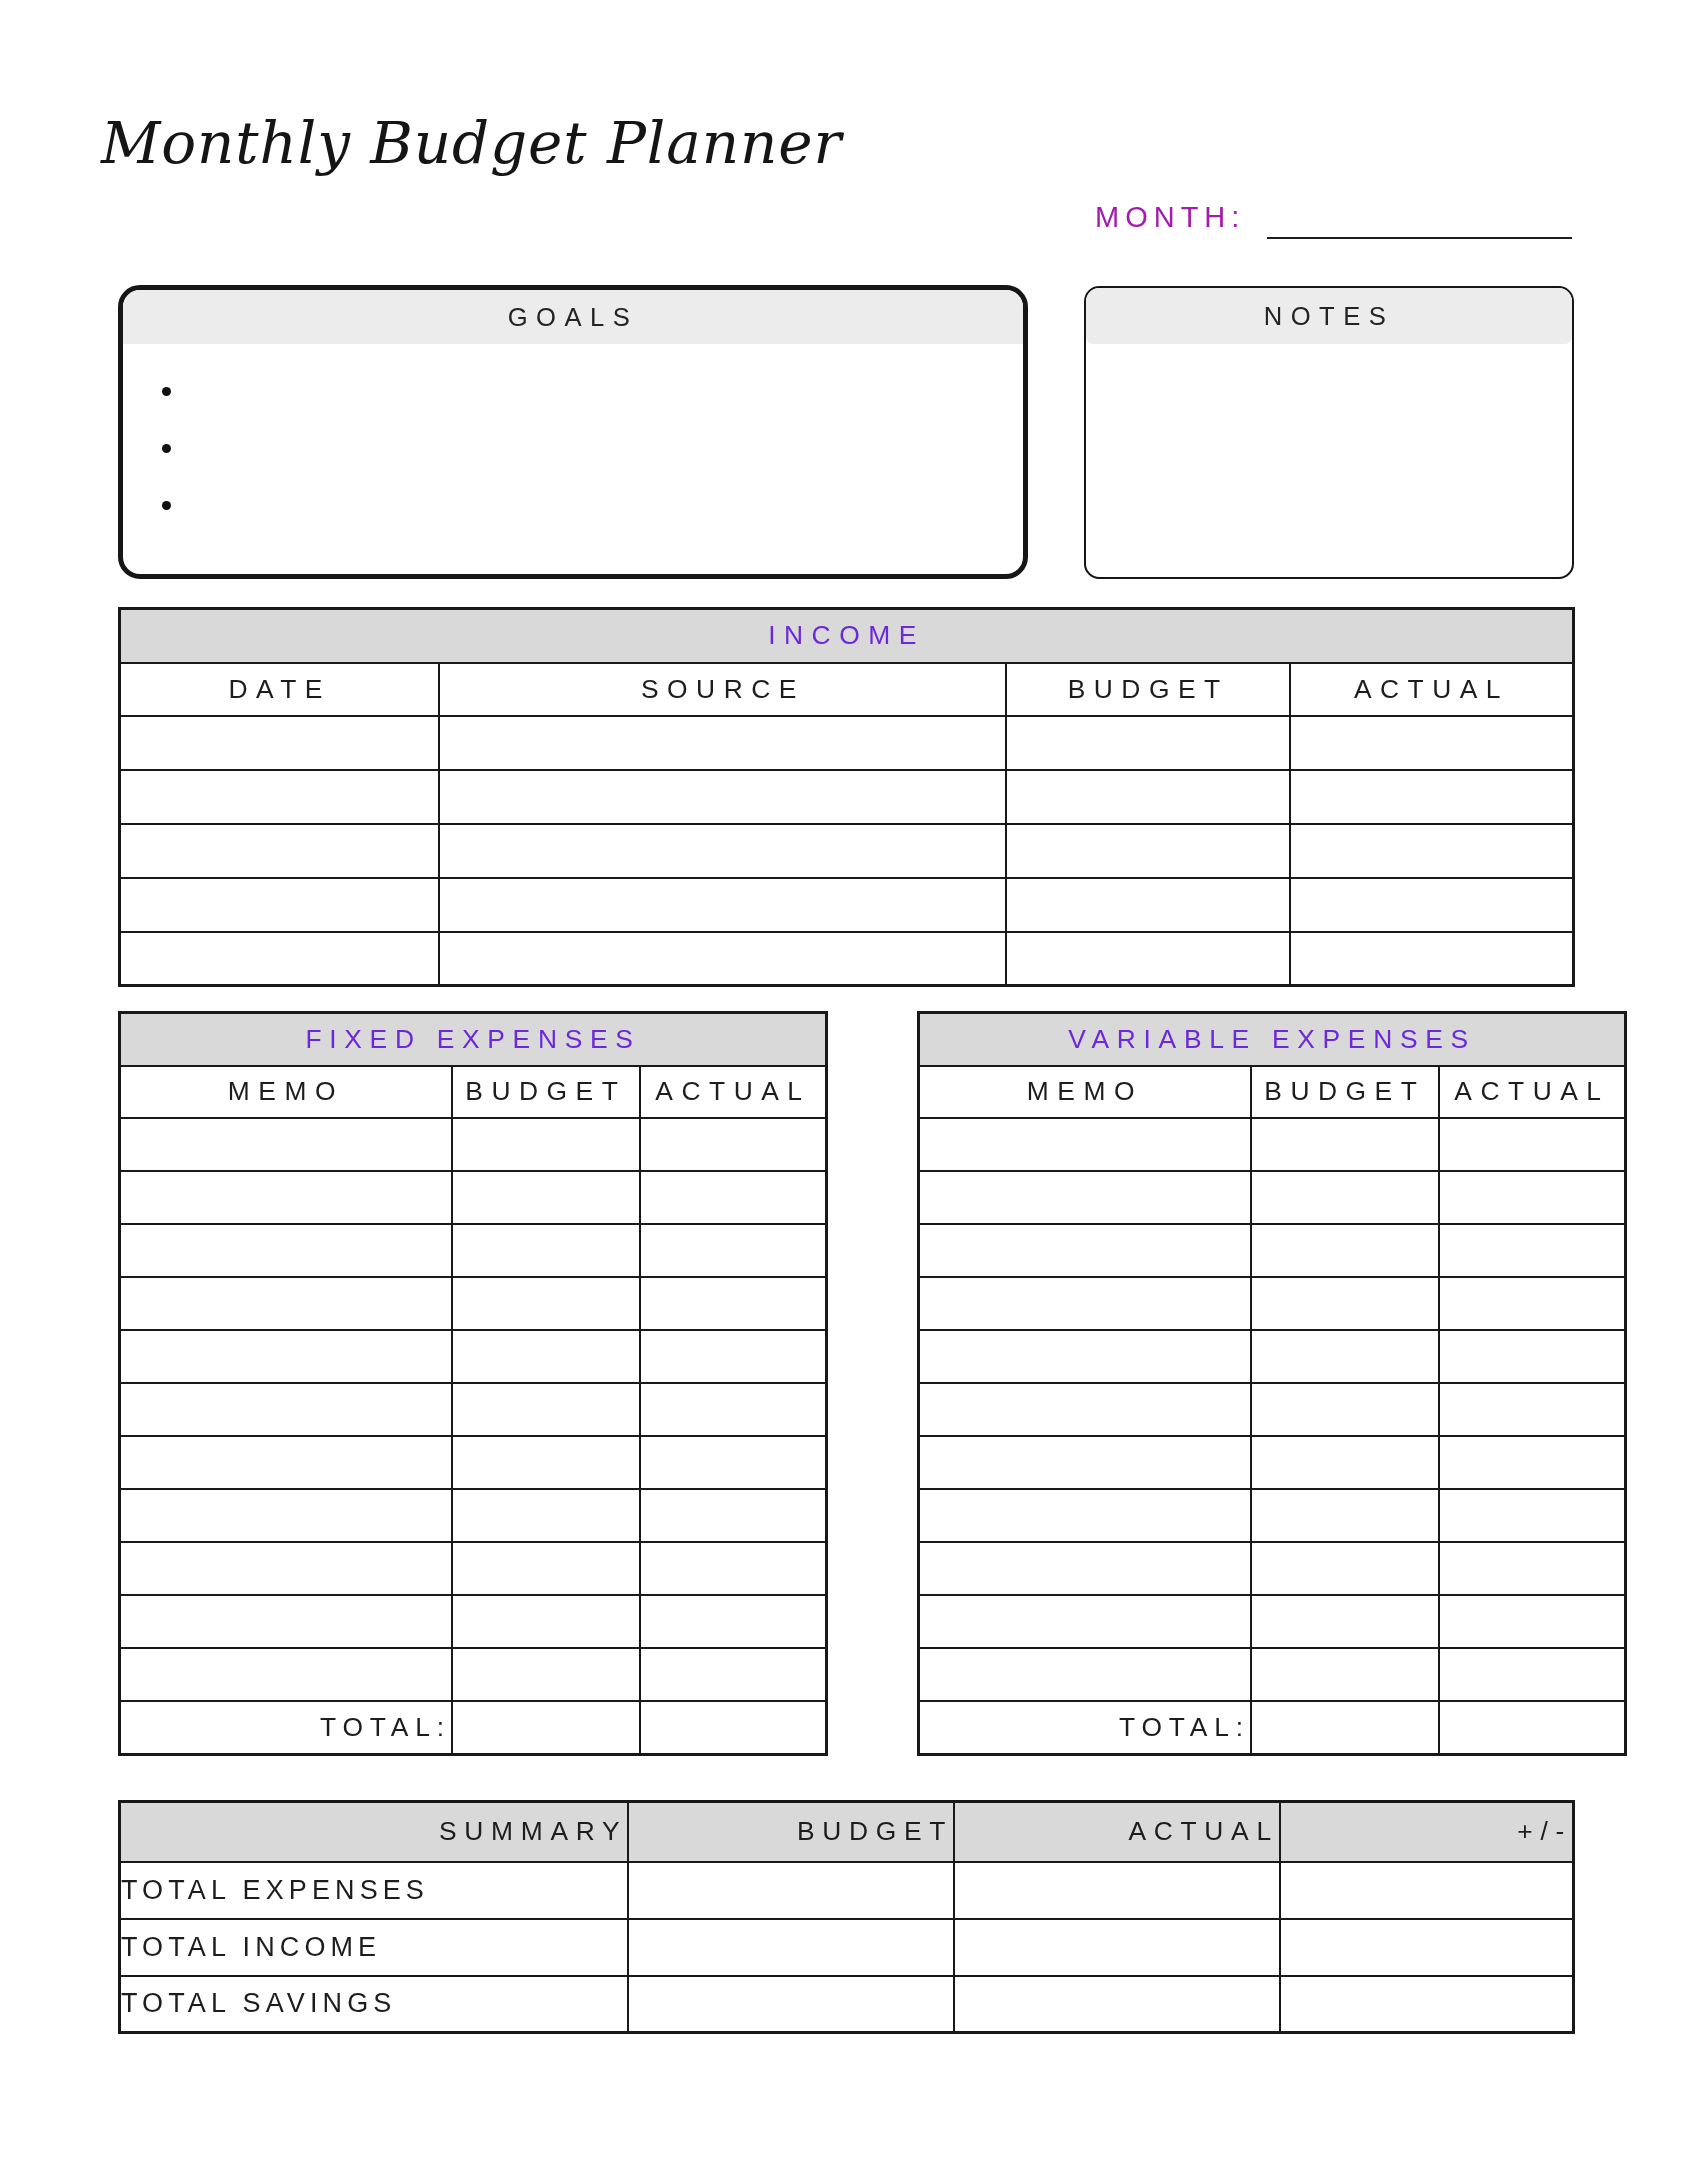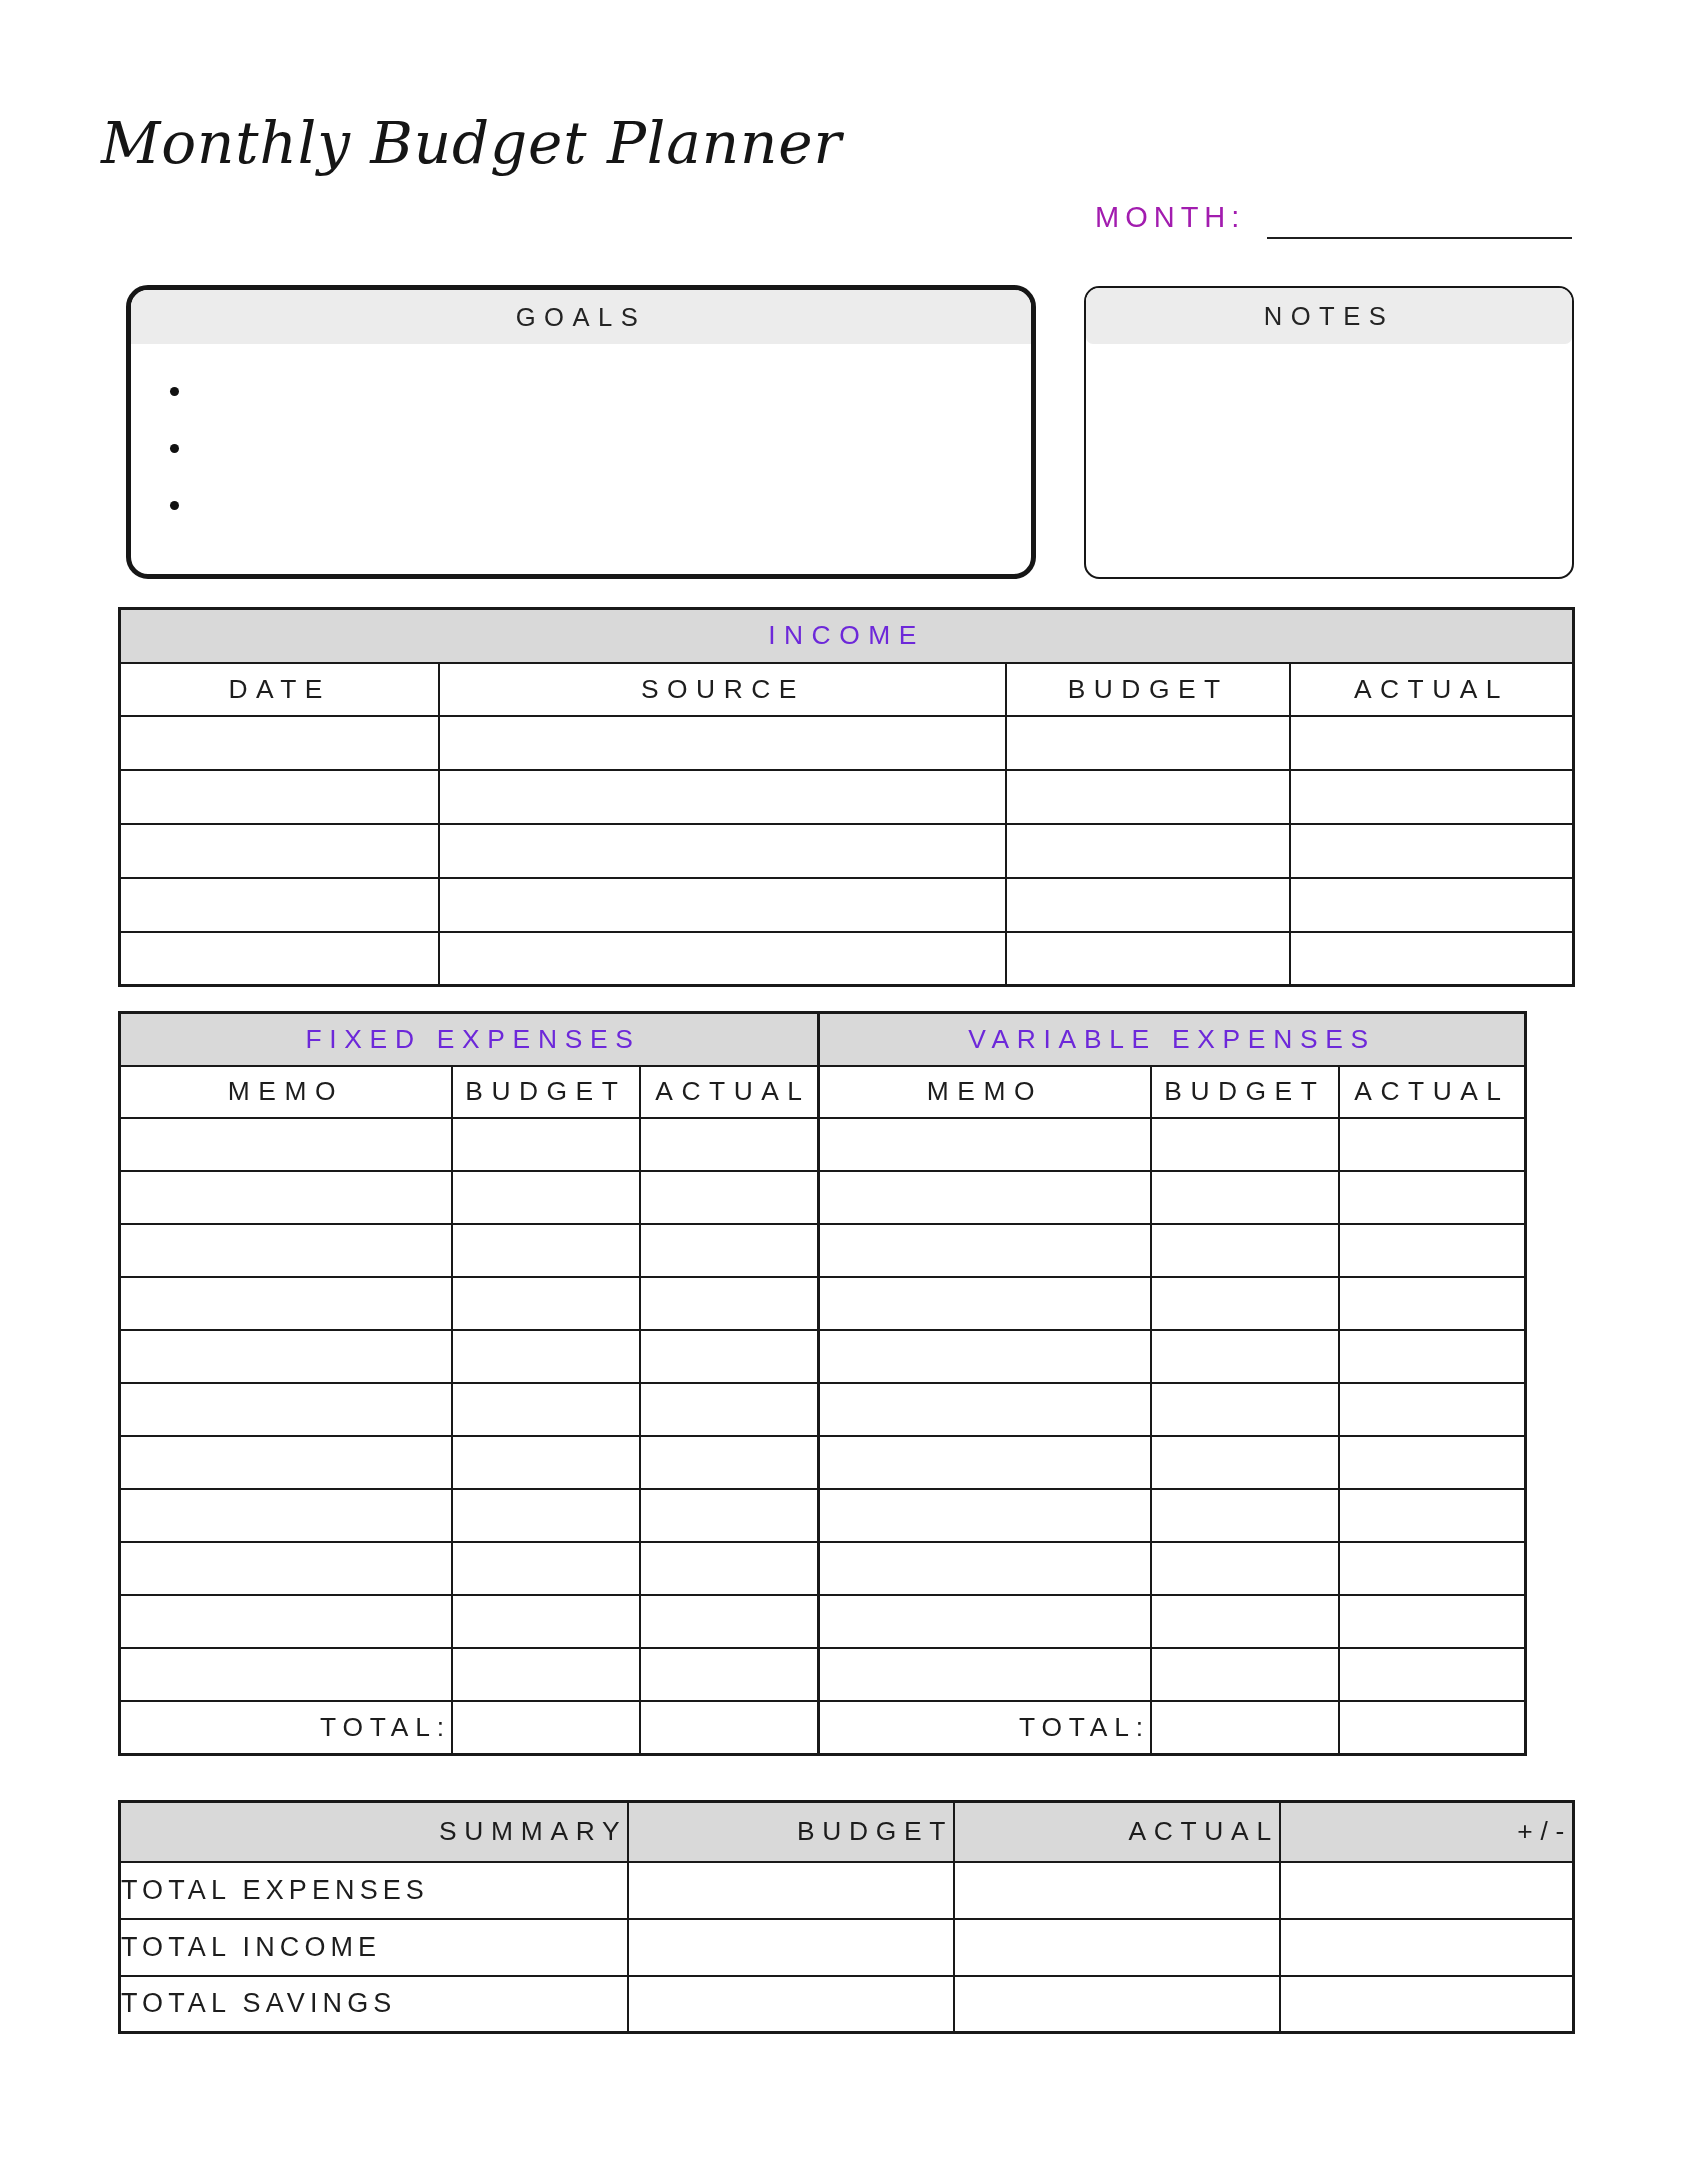--- a/index.html
+++ b/index.html
@@ -57,21 +57,21 @@
   .panel-header {
     background: #ececec;
     display: flex;
     align-items: center;
     justify-content: center;
     font-size: 25.6px;
     letter-spacing: 8.5px;
     color: #242424;
   }
   .goals-panel {
-    left: 126px; top: 285px;
+    left: 118px; top: 285px;
     width: 910px; height: 294px;
     border: 5.1px solid #161616;
     border-radius: 22px;
   }
   .goals-panel .panel-header { height: 54px; }
   .goals-list { padding-top: 19px; }
   .goal-row { height: 57px; display: flex; align-items: center; }
   .goal-dot {
     width: 9.4px; height: 9.4px;
     background: #111111;
@@ -127,21 +127,21 @@
   }
 
   
   .income-table { left: 118px; top: 607px; width: 1457px; }
   .income-table .table-title  { height: 54px; }
   .income-table .col-head     { height: 53px; }
   .income-table td            { height: 54px; }
 
   
   .fixed-table    { left: 118px;  top: 1011px; width: 710px; }
-  .variable-table { left: 817px; top: 1011px; width: 710px; padding-left: 8px; }
+  .variable-table { left: 917px; top: 1011px; width: 710px; padding-left: 8px; }
   .expense .table-title { height: 53px; letter-spacing: 7.7px; }
   .expense .col-head    { height: 52px; }
   .expense td           { height: 53px; }
   .expense .total-row td { height: 54px; }
 
   
   .summary-table { left: 118px; top: 1800px; width: 1457px; }
   .summary-table .head-row th { height: 60px; }
   .summary-table td { height: 57px; }
   .summary-table .head-cell {

